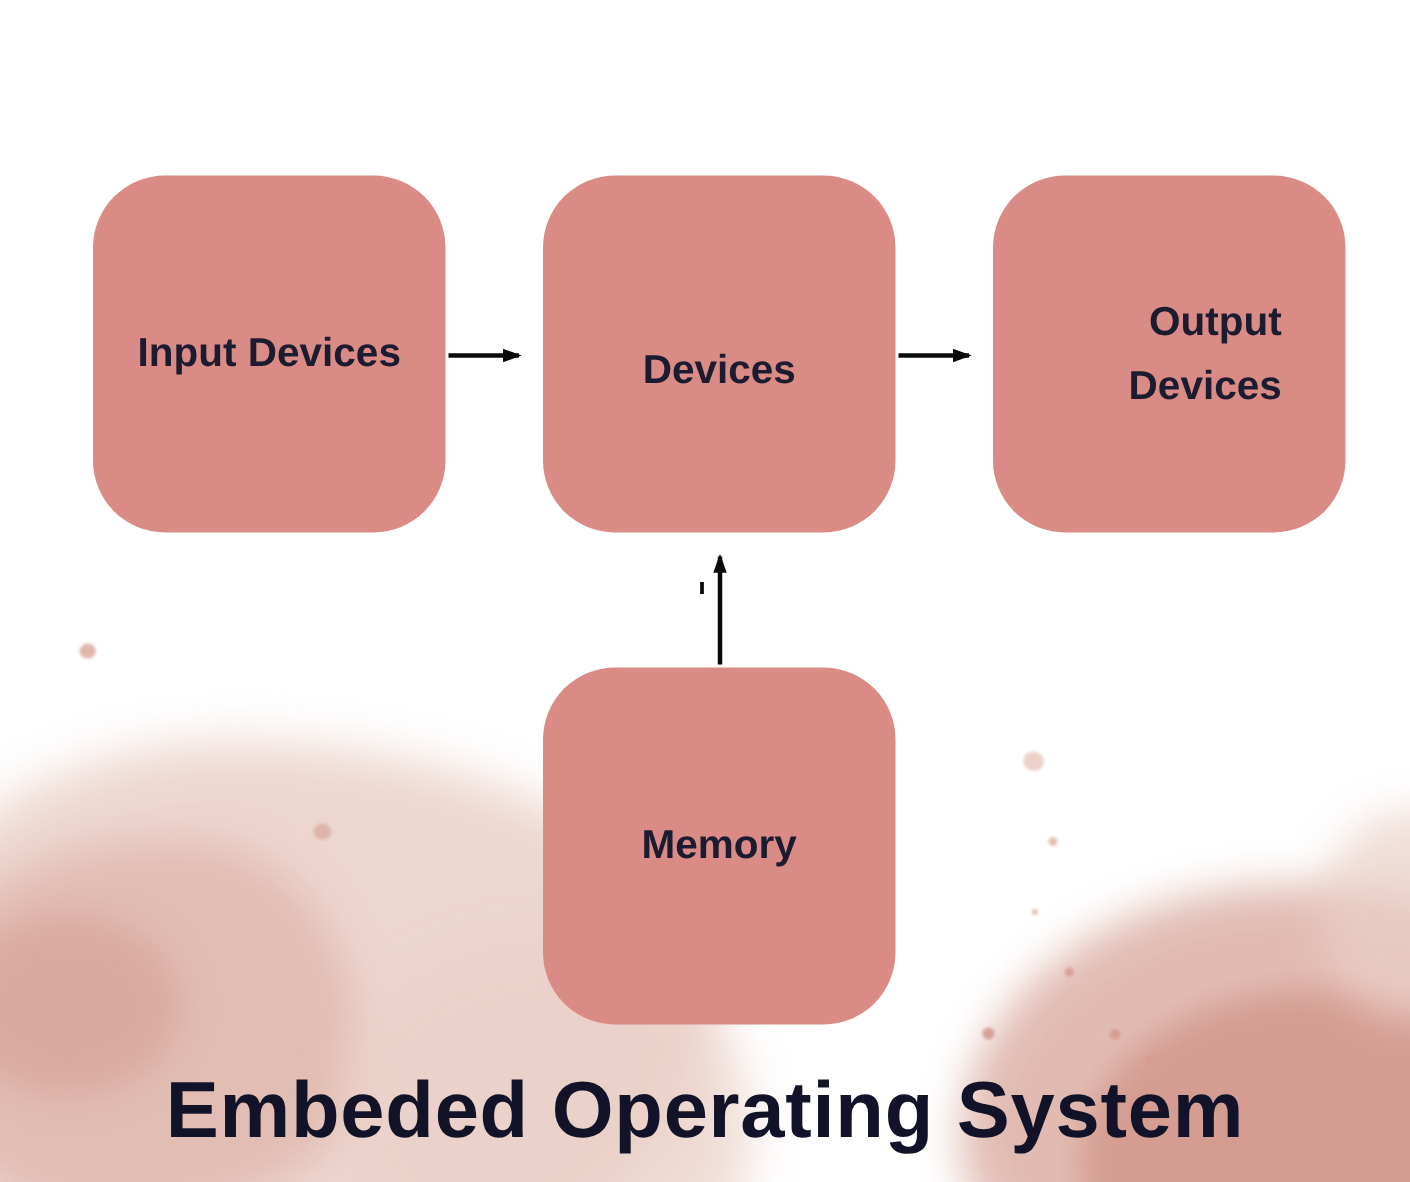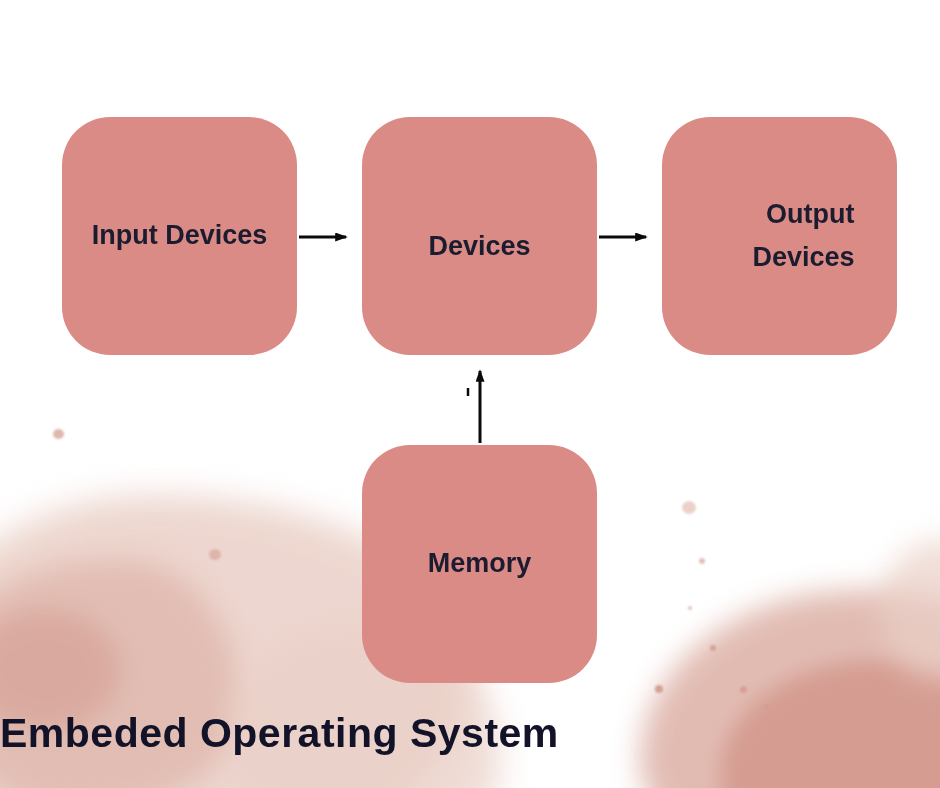--- a/index.html
+++ b/index.html
@@ -74,21 +74,22 @@
     z-index:2;pointer-events:none;
   }
   .arrow-line{stroke:var(--arrow);stroke-width:3;fill:none;}
   .arrow-tick{stroke:var(--arrow);stroke-width:2.5;fill:none;}
   .arrow-head{fill:var(--arrow);}
 
   
   .diagram-title{
     position:absolute;
     left:0;right:0;top:710px;
-    font-size:41px;
+    text-align:center;
+    font-size:53px;
     font-weight:800;
     letter-spacing:.5px;
     color:var(--title-text);
     z-index:4;
   }
 </style>
 </head>
 <body>
 
 <div class="canvas">

